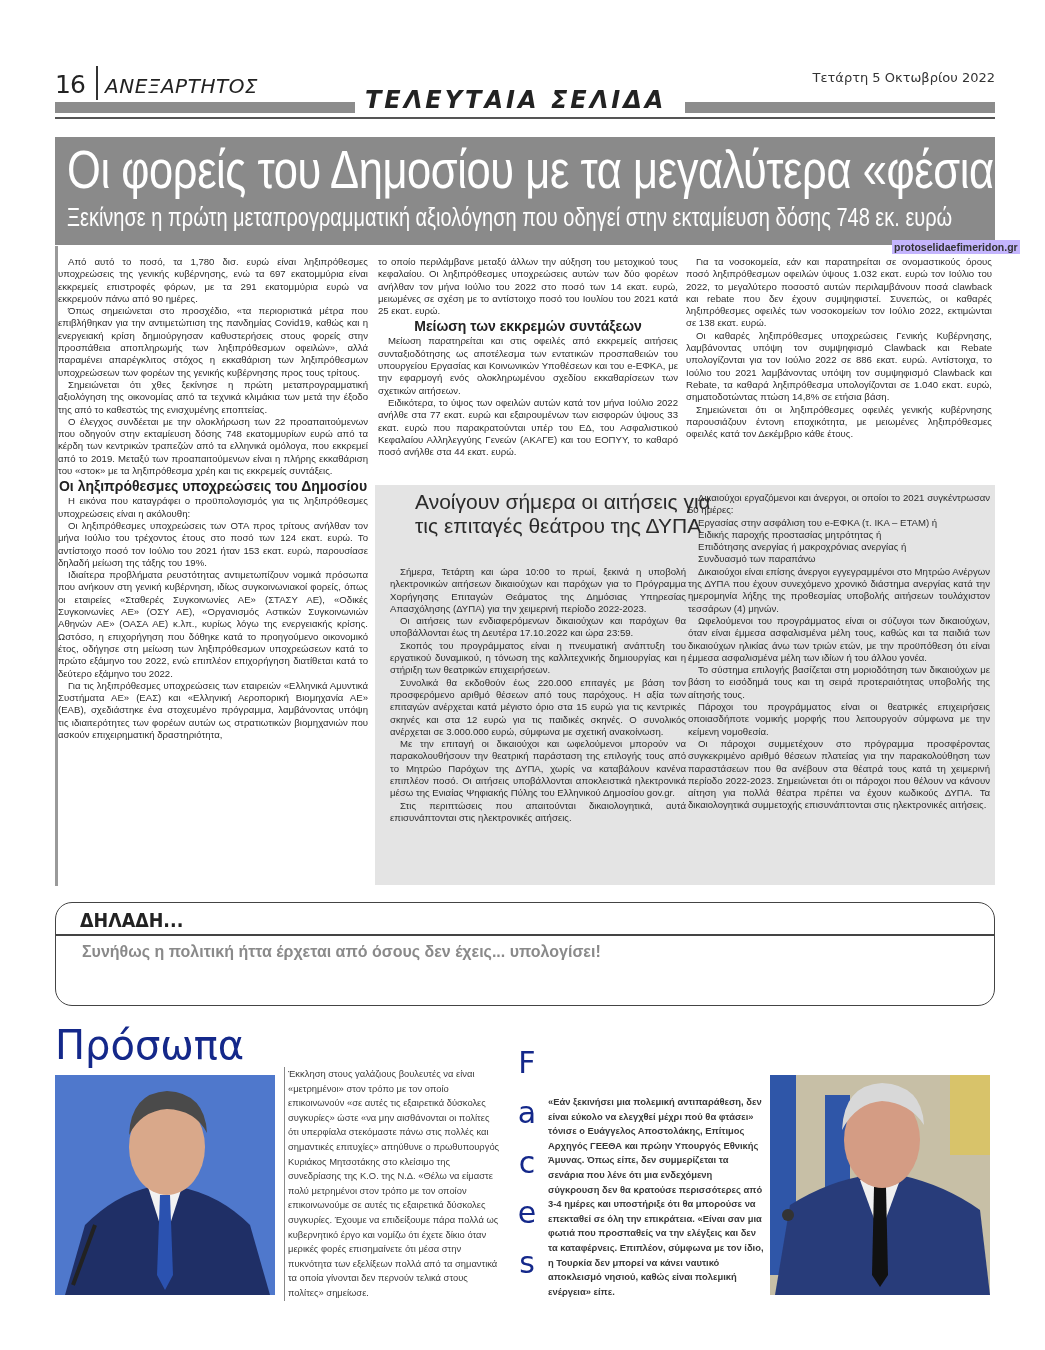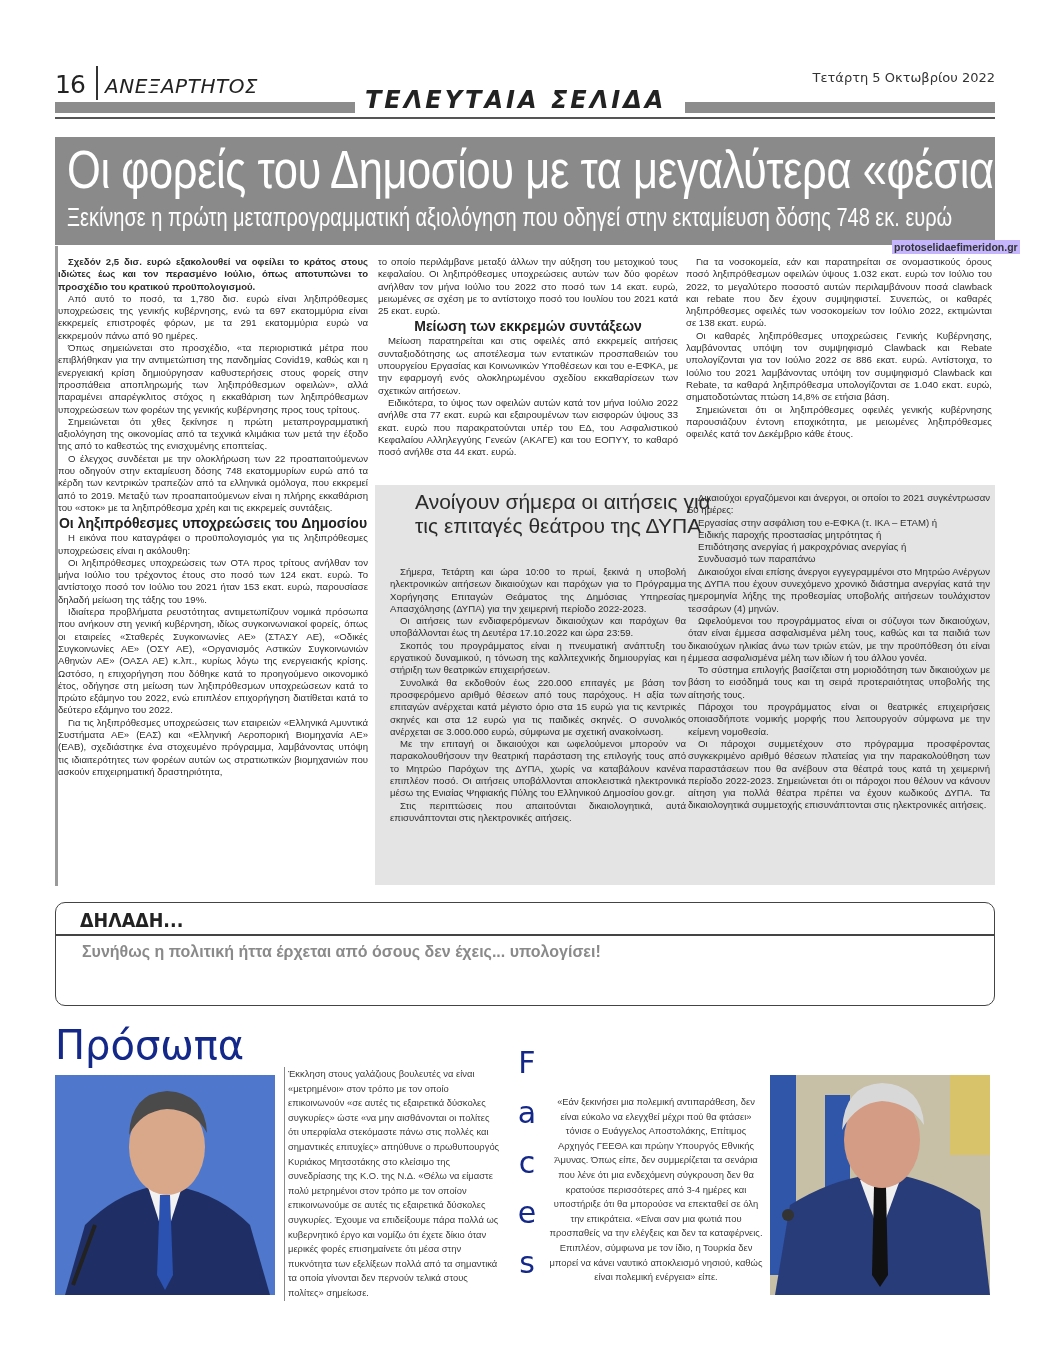--- a/index.html
+++ b/index.html
@@ -34,37 +34,37 @@
 
   .col-frame-l { position: absolute; left: 55px; top: 246px; width: 3px; height: 640px; background: #9a9a9a; }
 
   
   .dypa-box { position: absolute; left: 375px; top: 485px; width: 620px; height: 400px; background: #e4e4e4; }
   .dypa-title { position: absolute; left: 382px; top: 490px; width: 296px; font-size: 21px; line-height: 24px; text-align: left; color: #2a2a2a; font-family: "Liberation Sans", sans-serif; margin-left: 33px; }
   .col4 { left: 382px; top: 566px; width: 296px; margin-left: 8px; }
   .col5 { left: 688px; top: 492px; width: 302px; }
 
   
-  .dilad-box { position: absolute; left: 55px; top: 902px; width: 940px; height: 104px; border: 1.5px solid #444; border-radius: 10px; }
+  .dilad-box { position: absolute; left: 55px; top: 902px; width: 940px; height: 104px; border: 1.5px solid #444; border-radius: 17px; }
   .dilad-title { position: absolute; left: 24px; top: 6px; font-size: 19px; font-weight: bold; color: #222; font-family: "DejaVu Sans", sans-serif; transform: scaleX(0.92); transform-origin: left top; }
   .dilad-rule { position: absolute; left: 0; top: 31px; width: 100%; height: 1.5px; background: #444; }
   .dilad-text { position: absolute; left: 26px; top: 40px; font-size: 16px; font-weight: bold; color: #8a8a8a; font-family: "Liberation Sans", sans-serif; }
 
   
   .prosopa { position: absolute; left: 55px; top: 1022px; font-size: 40px; color: #14288a; font-family: "DejaVu Sans", sans-serif; letter-spacing: 0px; }
   .faces-col { position: absolute; left: 510px; top: 1038px; width: 34px; display: flex; flex-direction: column; align-items: center; }
   .faces-col span { font-size: 30px; line-height: 50px; color: #14288a; font-family: "DejaVu Sans", sans-serif; }
 
   .photo { position: absolute; overflow: hidden; }
   .photo-mitsotakis { left: 55px; top: 1075px; width: 220px; height: 220px; background: #4f78cc; }
   .photo-apostolakis { left: 770px; top: 1075px; width: 220px; height: 220px; background: #c7bfa6; }
 
   .face-text { position: absolute; font-size: 9.4px; line-height: 14.6px; color: #3a3a3a; }
   .face-left { left: 284px; top: 1067px; width: 218px; text-align: left; border-left: 1px solid #888; padding-left: 3px; }
-  .face-right { left: 548px; top: 1095px; width: 216px; text-align: center; }
+  .face-right { left: 548px; top: 1095px; width: 216px; text-align: left; font-weight: bold; }
 </style>
 </head>
 <body>
 
 <div class="masthead">
   <div class="page-num">16</div>
   <div class="page-sep"></div>
   <div class="paper-name">ΑΝΕΞΑΡΤΗΤΟΣ</div>
   <div class="gray-band-l"></div>
   <div class="gray-band-r"></div>
@@ -75,21 +75,20 @@
 
 <div class="headline-box">
   <div class="headline">Οι φορείς του Δημοσίου με τα μεγαλύτερα «φέσια» σε ιδιώτες</div>
   <div class="subheadline">Ξεκίνησε η πρώτη μεταπρογραμματική αξιολόγηση που οδηγεί στην εκταμίευση δόσης 748 εκ. ευρώ</div>
 </div>
 <div class="watermark">protoselidaefimeridon.gr</div>
 
 <div class="col-frame-l"></div>
 
 <div class="col col1">
-  <p class="lead">Σχεδόν 2,5 δισ. ευρώ εξακολουθεί να οφείλει το κράτος στους ιδιώτες έως και τον περασμένο Ιούλιο, όπως αποτυπώνει το προσχέδιο του κρατικού προϋπολογισμού.</p>
   <p>Από αυτό το ποσό, τα 1,780 δισ. ευρώ είναι ληξιπρόθεσμες υποχρεώσεις της γενικής κυβέρνησης, ενώ τα 697 εκατομμύρια είναι εκκρεμείς επιστροφές φόρων, με τα 291 εκατομμύρια ευρώ να εκκρεμούν πάνω από 90 ημέρες.</p>
   <p>Όπως σημειώνεται στο προσχέδιο, «τα περιοριστικά μέτρα που επιβλήθηκαν για την αντιμετώπιση της πανδημίας Covid19, καθώς και η ενεργειακή κρίση δημιούργησαν καθυστερήσεις στους φορείς στην προσπάθεια αποπληρωμής των ληξιπρόθεσμων οφειλών», αλλά παραμένει απαρέγκλιτος στόχος η εκκαθάριση των ληξιπρόθεσμων υποχρεώσεων των φορέων της γενικής κυβέρνησης προς τους τρίτους.</p>
   <p>Σημειώνεται ότι χθες ξεκίνησε η πρώτη μεταπρογραμματική αξιολόγηση της οικονομίας από τα τεχνικά κλιμάκια των μετά την έξοδο της από το καθεστώς της ενισχυμένης εποπτείας.</p>
   <p>Ο έλεγχος συνδέεται με την ολοκλήρωση των 22 προαπαιτούμενων που οδηγούν στην εκταμίευση δόσης 748 εκατομμυρίων ευρώ από τα κέρδη των κεντρικών τραπεζών από τα ελληνικά ομόλογα, που εκκρεμεί από το 2019. Μεταξύ των προαπαιτούμενων είναι η πλήρης εκκαθάριση του «στοκ» με τα ληξιπρόθεσμα χρέη και τις εκκρεμείς συντάξεις.</p>
   <h3>Οι ληξιπρόθεσμες υποχρεώσεις του Δημοσίου</h3>
   <p>Η εικόνα που καταγράφει ο προϋπολογισμός για τις ληξιπρόθεσμες υποχρεώσεις είναι η ακόλουθη:</p>
   <p>Οι ληξιπρόθεσμες υποχρεώσεις των ΟΤΑ προς τρίτους ανήλθαν τον μήνα Ιούλιο του τρέχοντος έτους στο ποσό των 124 εκατ. ευρώ. Το αντίστοιχο ποσό τον Ιούλιο του 2021 ήταν 153 εκατ. ευρώ, παρουσίασε δηλαδή μείωση της τάξης του 19%.</p>
   <p>Ιδιαίτερα προβλήματα ρευστότητας αντιμετωπίζουν νομικά πρόσωπα που ανήκουν στη γενική κυβέρνηση, ιδίως συγκοινωνιακοί φορείς, όπως οι εταιρείες «Σταθερές Συγκοινωνίες ΑΕ» (ΣΤΑΣΥ ΑΕ), «Οδικές Συγκοινωνίες ΑΕ» (ΟΣΥ ΑΕ), «Οργανισμός Αστικών Συγκοινωνιών Αθηνών ΑΕ» (ΟΑΣΑ ΑΕ) κ.λπ., κυρίως λόγω της ενεργειακής κρίσης. Ωστόσο, η επιχορήγηση που δόθηκε κατά το προηγούμενο οικονομικό έτος, οδήγησε στη μείωση των ληξιπρόθεσμων υποχρεώσεων κατά το πρώτο εξάμηνο του 2022, ενώ επιπλέον επιχορήγηση διατίθεται κατά το δεύτερο εξάμηνο του 2022.</p>
   <p>Για τις ληξιπρόθεσμες υποχρεώσεις των εταιρειών «Ελληνικά Αμυντικά Συστήματα ΑΕ» (ΕΑΣ) και «Ελληνική Αεροπορική Βιομηχανία ΑΕ» (ΕΑΒ), σχεδιάστηκε ένα στοχευμένο πρόγραμμα, λαμβάνοντας υπόψη τις ιδιαιτερότητες των φορέων αυτών ως στρατιωτικών βιομηχανιών που ασκούν επιχειρηματική δραστηριότητα,</p>
 </div>

